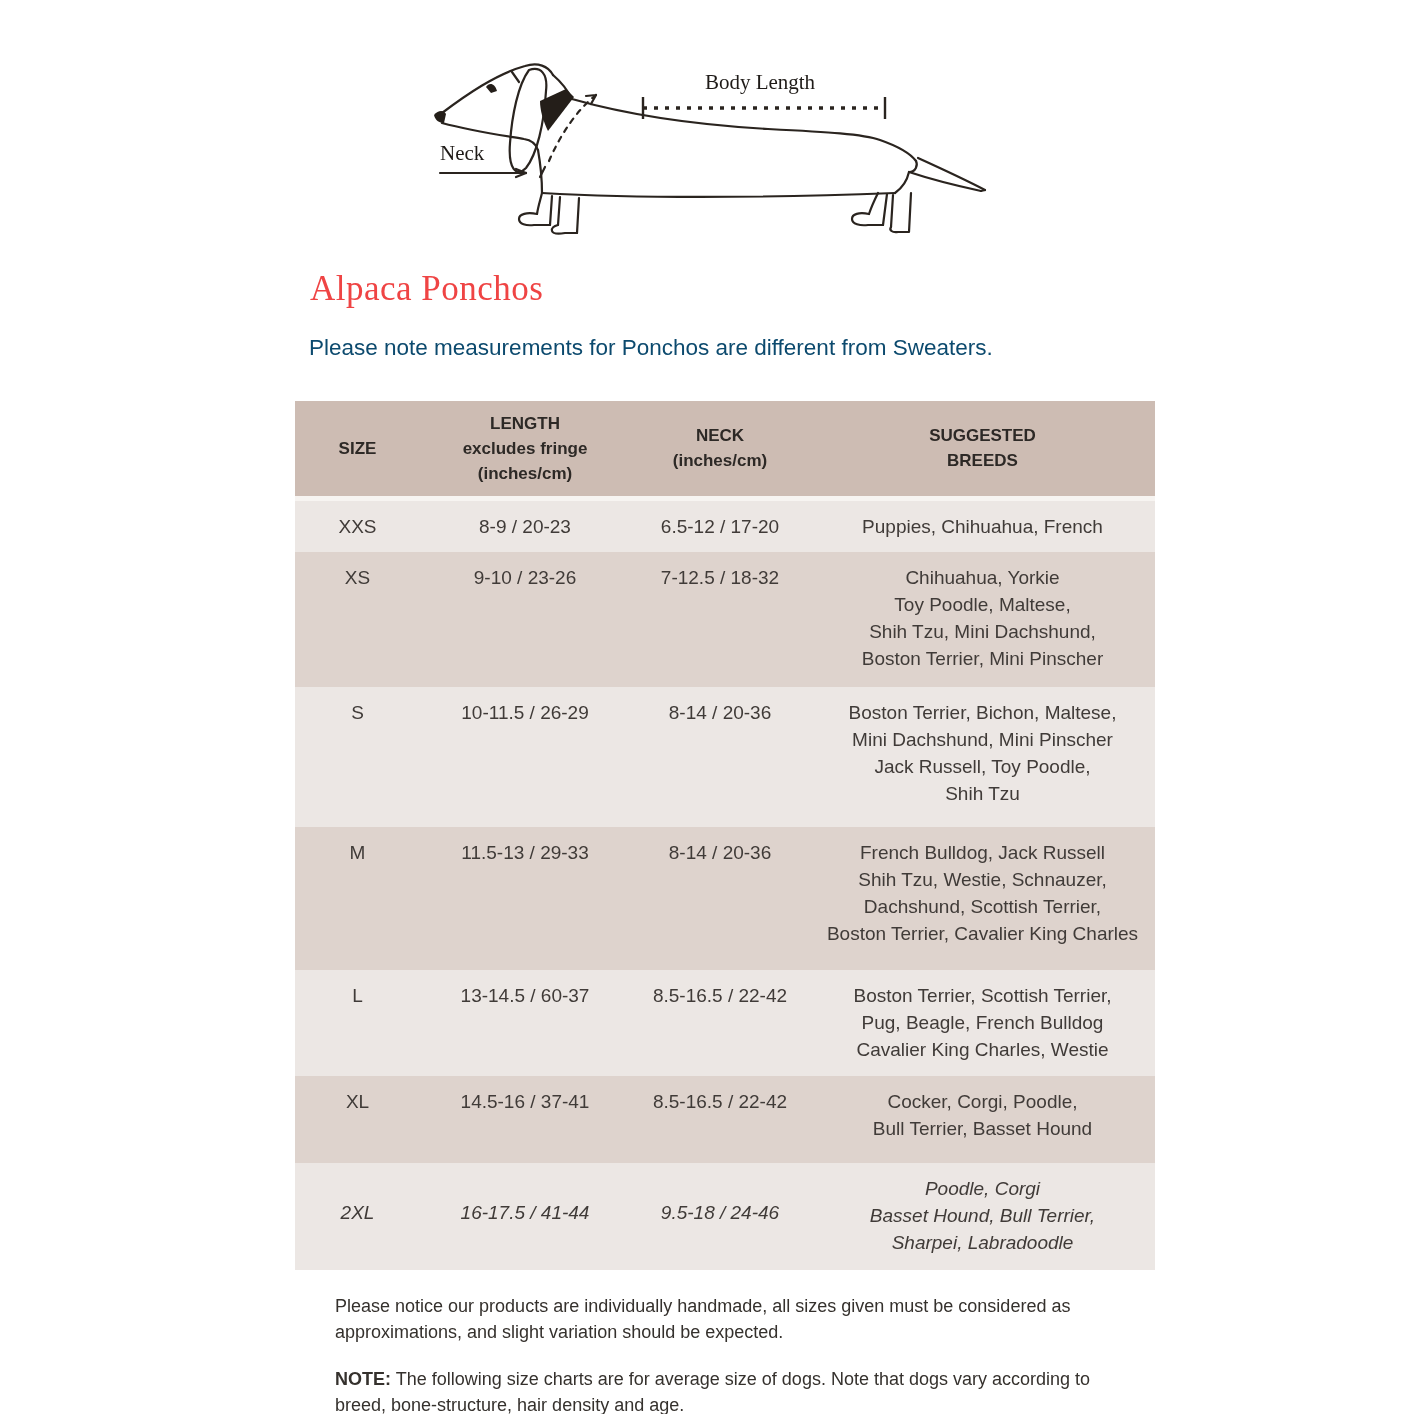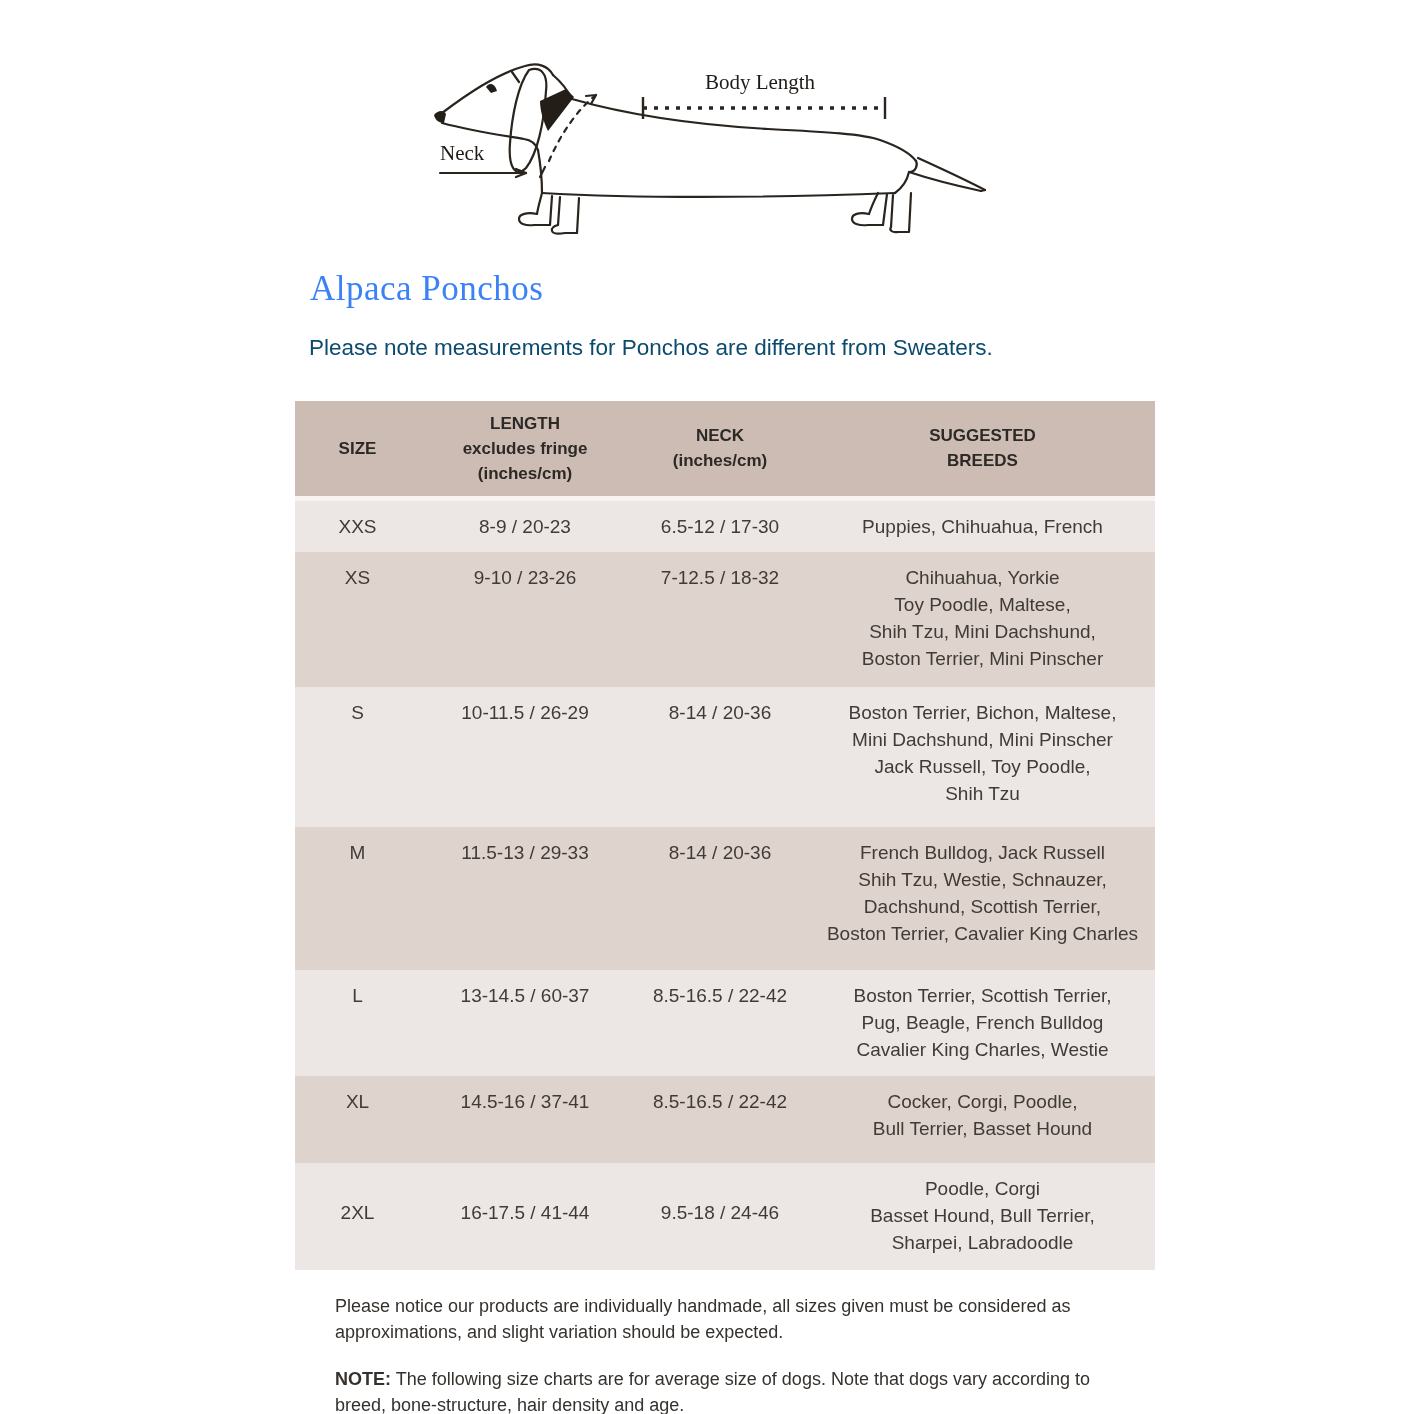--- a/index.html
+++ b/index.html
@@ -5,21 +5,21 @@
   * { margin:0; padding:0; box-sizing:border-box; }
   body { background:#ffffff; font-family:"Liberation Sans", sans-serif; }
   .page { position:relative; width:1406px; height:1414px; background:#ffffff; overflow:hidden; }
   .content { position:absolute; left:295px; top:13px; width:870px; height:1414px; }
 
   .illustration { position:absolute; left:133px; top:28px; width:600px; height:205px; }
 
   .title {
     position:absolute; left:15px; top:256px;
     font-family:"Liberation Serif", serif;
-    font-size:35px; font-weight:400; color:#3b82f6; letter-spacing:0.5px;
+    font-size:35px; font-weight:400; color:#ef4444; letter-spacing:0.5px;
   }
   .subtitle {
     position:absolute; left:14px; top:322px;
     font-size:22.5px; color:#0c4a6e;
   }
 
   table.size-chart {
     position:absolute; left:0; top:388px; width:860px;
     border-collapse:collapse; table-layout:fixed;
   }
@@ -37,21 +37,21 @@
   }
   tr.row-light td { background:#ece7e4; }
   tr.row-dark  td { background:#ded3cd; }
   tr.row-2xl td.val { vertical-align:middle; padding-top:0;margin-left:44px; }
   tr.r-xxs td { height:54px; }
   tr.r-xs  td { height:135px; }
   tr.r-s   td { height:140px; }
   tr.r-m   td { height:143px; }
   tr.r-l   td { height:106px; }
   tr.r-xl  td { height:87px; }
-  tr.r-2xl td { height:107px; }
+  tr.r-2xl td { height:107px;font-style:italic; }
 
   .notes { position:absolute; left:40px; top:1281px; width:800px; }
   .notes p { font-size:18px; line-height:1.42; color:#35312d; }
   .notes p + p { margin-top:22px; }
   .notes .note-label { font-weight:bold; }
 
   svg text.annot {
     font-family:"Liberation Serif", serif;
     font-size:21px; fill:#1f1b18;
   }
@@ -151,21 +151,21 @@
           <th>NECK
 (inches/cm)</th>
           <th>SUGGESTED
 BREEDS</th>
         </tr>
       </thead>
       <tbody>
         <tr class="row-light r-xxs">
           <td class="val">XXS</td>
           <td class="val">8-9 / 20-23</td>
-          <td class="val">6.5-12 / 17-30</td>
+          <td class="val">6.5-12 / 17-20</td>
           <td>Puppies, Chihuahua, French</td>
         </tr>
         <tr class="row-dark r-xs">
           <td class="val">XS</td>
           <td class="val">9-10 / 23-26</td>
           <td class="val">7-12.5 / 18-32</td>
           <td>Chihuahua, Yorkie
 Toy Poodle, Maltese,
 Shih Tzu, Mini Dachshund,
 Boston Terrier, Mini Pinscher</td>

